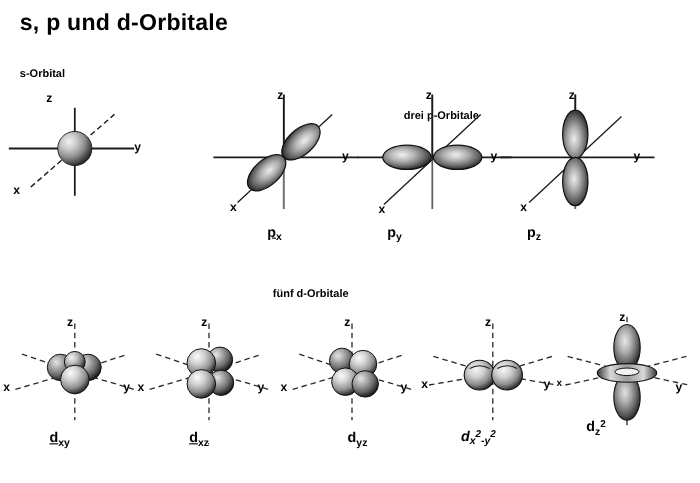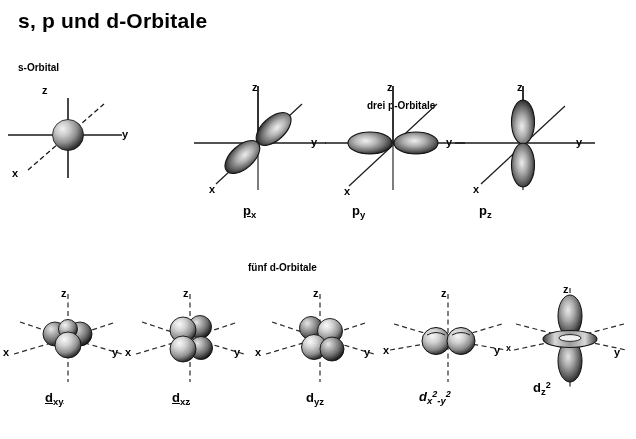--- a/index.html
+++ b/index.html
@@ -278,21 +278,21 @@
       </g>
       <circle cx="53" cy="40" r="11.5" fill="url(#gD2)" stroke="#111111" stroke-width="0.9"></circle>
       <circle cx="72" cy="43" r="12.5" fill="url(#gD3)" stroke="#111111" stroke-width="0.9"></circle>
       <circle cx="56" cy="59" r="12.5" fill="url(#gD3)" stroke="#111111" stroke-width="0.9"></circle>
       <circle cx="74" cy="61" r="12" fill="url(#gD2)" stroke="#111111" stroke-width="0.9"></circle>
     </svg>
   </div>
   <div class="axlabel" style="left:313px;top:288px;">z</div>
   <div class="axlabel" style="left:255px;top:347px;">x</div>
   <div class="axlabel" style="left:364px;top:347px;">y</div>
-  <div class="orb-label" style="left:306px;top:390px;text-align:center;">
+  <div class="orb-label" style="left:316px;top:390px;text-align:center;">
     <span>d</span><sub>yz</sub>
   </div>
 
   <div class="diagram" style="left:386px;top:288px;width:132px;height:100px;">
     <svg width="132" height="100" viewBox="0 0 132 100">
       <defs>
         <radialGradient id="gDF1" cx="38%" cy="32%" r="72%">
           <stop offset="0%" stop-color="#f6f6f6"></stop>
           <stop offset="36%" stop-color="#cfcfcf"></stop>
           <stop offset="70%" stop-color="#8b8b8b"></stop>

